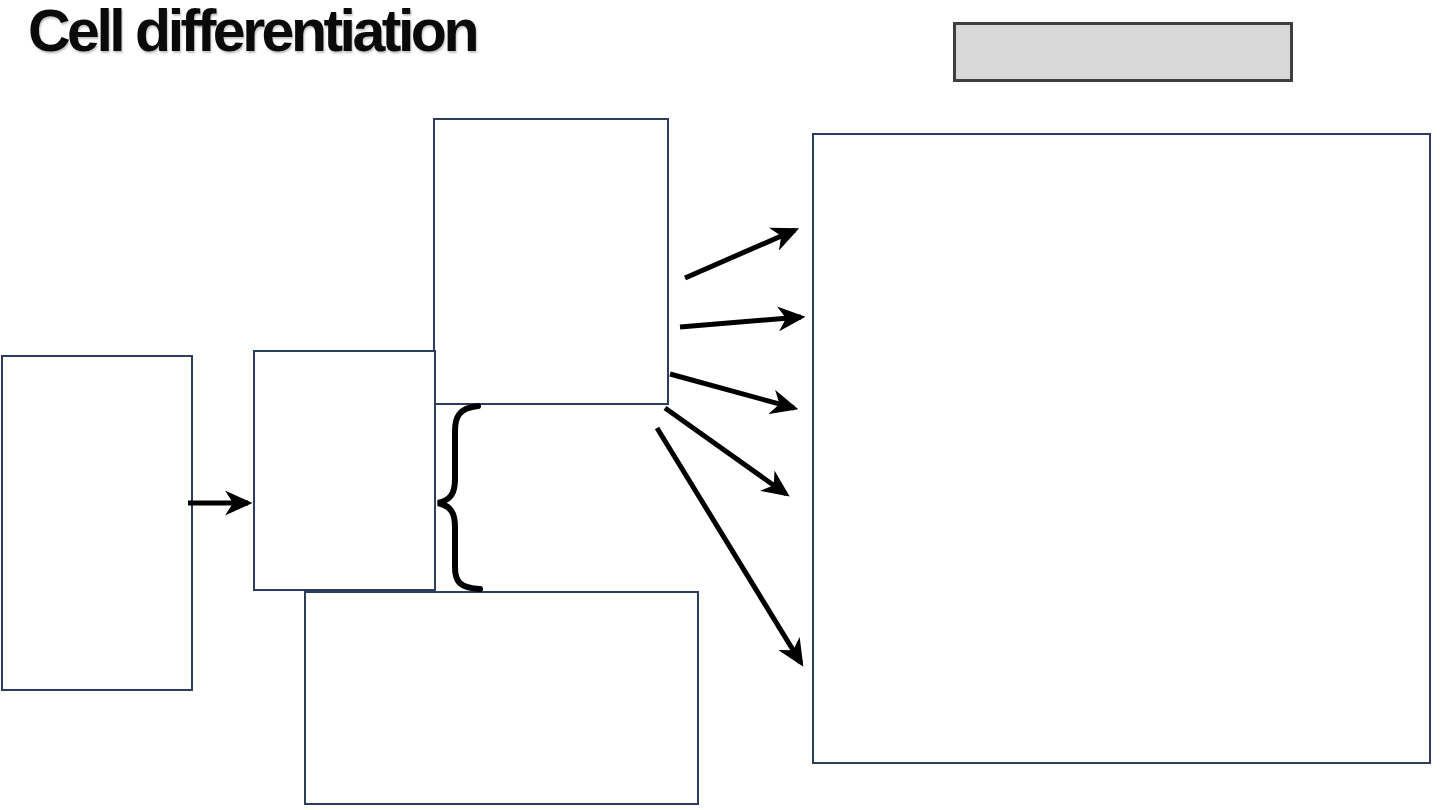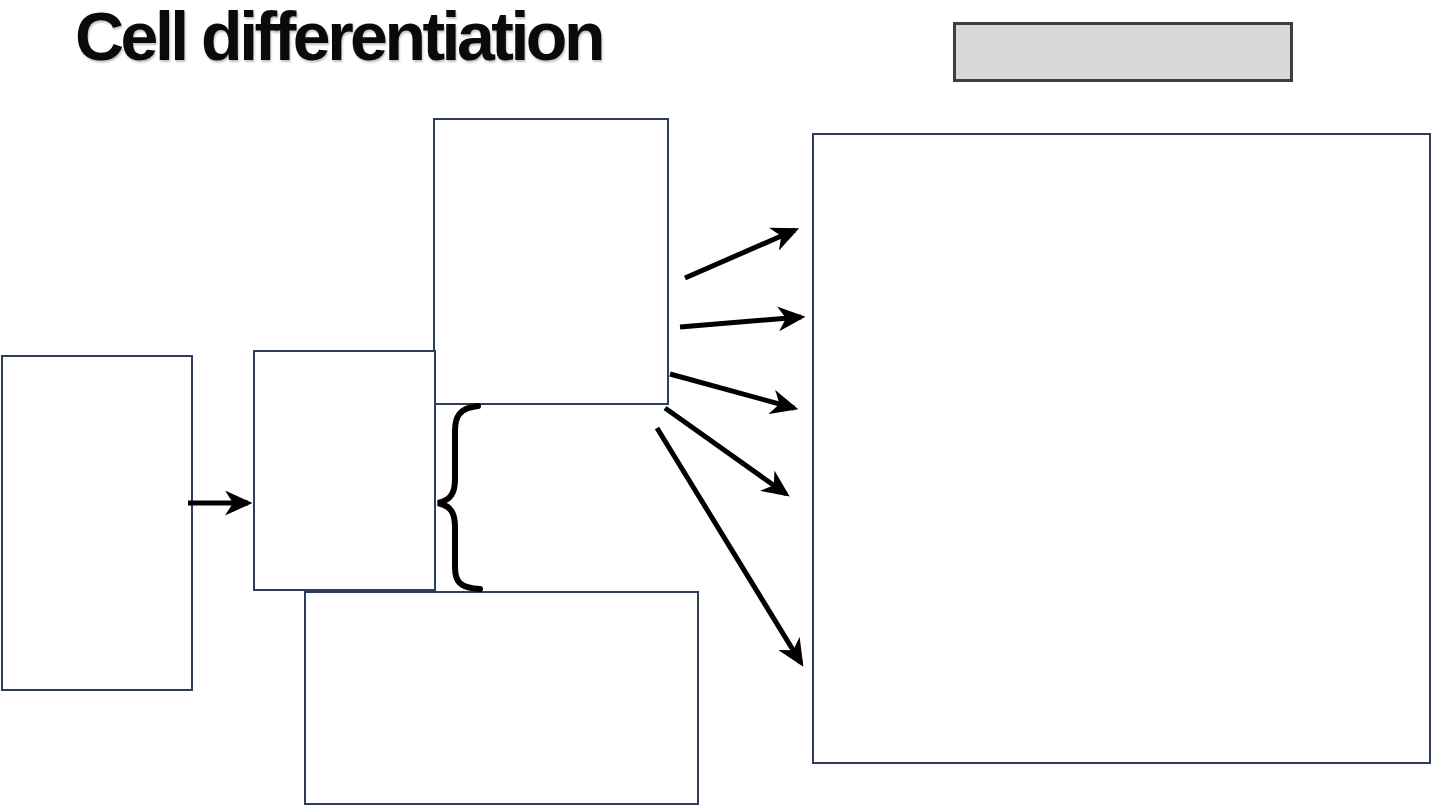--- a/index.html
+++ b/index.html
@@ -12,28 +12,27 @@
     position: relative;
     width: 1440px;
     height: 810px;
     background: #ffffff;
     overflow: hidden;
   }
   .slide-title {
     position: absolute;
     left: 28px;
     top: 2px;
-    font-size: 68px;
+    font-size: 59px;
     font-weight: 700;
     letter-spacing: -3.5px;
     line-height: 1.0;
     color: #0a0a0a;
     text-shadow: 1px 2px 2px rgba(80,80,80,0.35);
     white-space: nowrap;
-    margin-left: 47px;
   }
   .shape {
     position: absolute;
     box-sizing: border-box;
     background: #ffffff;
     border: 2px solid #2e3c5e;
     color: #1a1a1a;
     font-size: 18px;
   }
   .covered-label {

